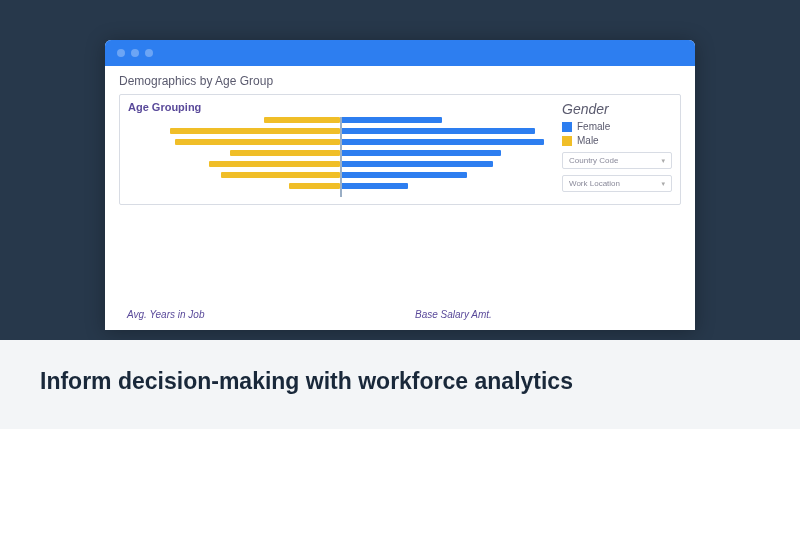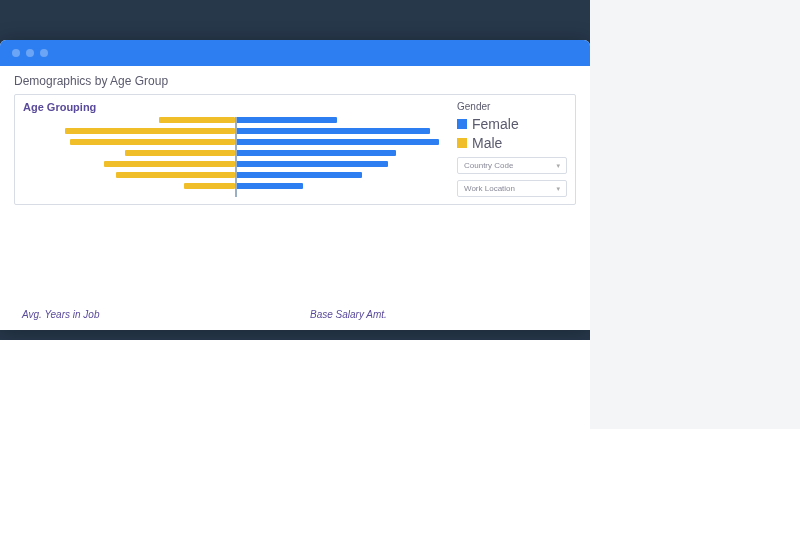--- a/index.html
+++ b/index.html
@@ -1,17 +1,17 @@
 <!DOCTYPE html>
 <html><head>
 <meta charset="utf-8">
 <style>
   * { box-sizing: border-box; margin: 0; padding: 0; }
   body { font-family: -apple-system, BlinkMacSystemFont, "Segoe UI", Arial, sans-serif; background: #fff; }
-  .outer { width: 800px; height: 429px; display: flex; flex-direction: row; }
+  .outer { width: 800px; height: 429px; display: flex; flex-direction: column; }
   .top-area {
     background: #27384b;
     height: 340px;
     display: flex;
     justify-content: center;
     align-items: flex-start;
     padding-top: 40px;
     overflow: hidden;
   }
   .dashboard-window {
@@ -45,22 +45,22 @@
   .tornado { position: relative; height: 80px; }
   .tornado-row { display: flex; height: 8px; margin-bottom: 3px; }
   .tornado-left { flex: 1; display: flex; justify-content: flex-end; }
   .tornado-right { flex: 1; display: flex; justify-content: flex-start; }
   .tbar { height: 6px; border-radius: 1px; }
   .blue-bar { background: #2d7ef0; }
   .yellow-bar { background: #f0be28; }
   .center-line { position: absolute; left: 50%; top: 0; bottom: 0; width: 2px; background: #9aaec5; }
 
   .panel1-right { width: 120px; padding-left: 10px; }
-  .legend-title { color: #5a5a6e; font-size: 10px; font-weight: 500; margin-bottom: 4px; }
-  .legend-item { display: flex; align-items: center; font-size: 14px; color: #5a5a6e; margin-bottom: 3px; gap: 5px;}
+  .legend-title { color: #5a5a6e; font-size: 14px; font-weight: 500; margin-bottom: 4px; font-style: italic; }
+  .legend-item { display: flex; align-items: center; font-size: 10px; color: #5a5a6e; margin-bottom: 3px; gap: 5px;}
   .swatch { width: 10px; height: 10px; display: inline-block; }
   .filter-dd {
     border: 1px solid #d8dce4; border-radius: 2px; padding: 3px 6px;
     font-size: 8px; color: #8a8a9a; margin-top: 6px; display: flex;
     justify-content: space-between; align-items: center; cursor: pointer;
   }
   .chev { font-size: 7px; color: #aaa; }
 
   .bottom-row { display: flex; gap: 14px; }
   .panel2, .panel3 { flex: 1; font-style: italic; }
@@ -264,14 +264,15 @@
               </div>
             <div class="axis-label">Base Salary Amt.</div>
           </div>
         </div>
 
       </div>
     </div>
   </div>
 
   <div class="bottom-text">
+    <h2 class="headline">Inform decision-making with workforce analytics</h2>
   </div>
 </div>
 
 </body></html>

